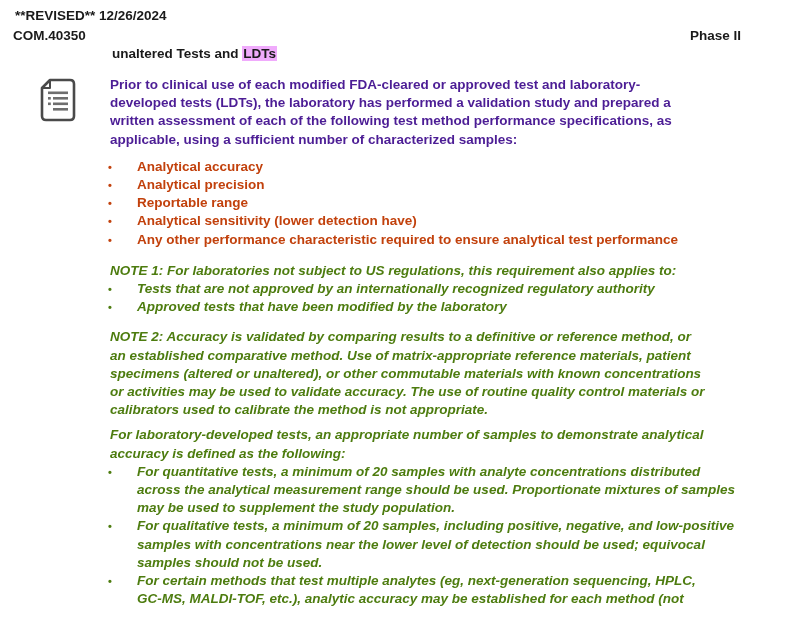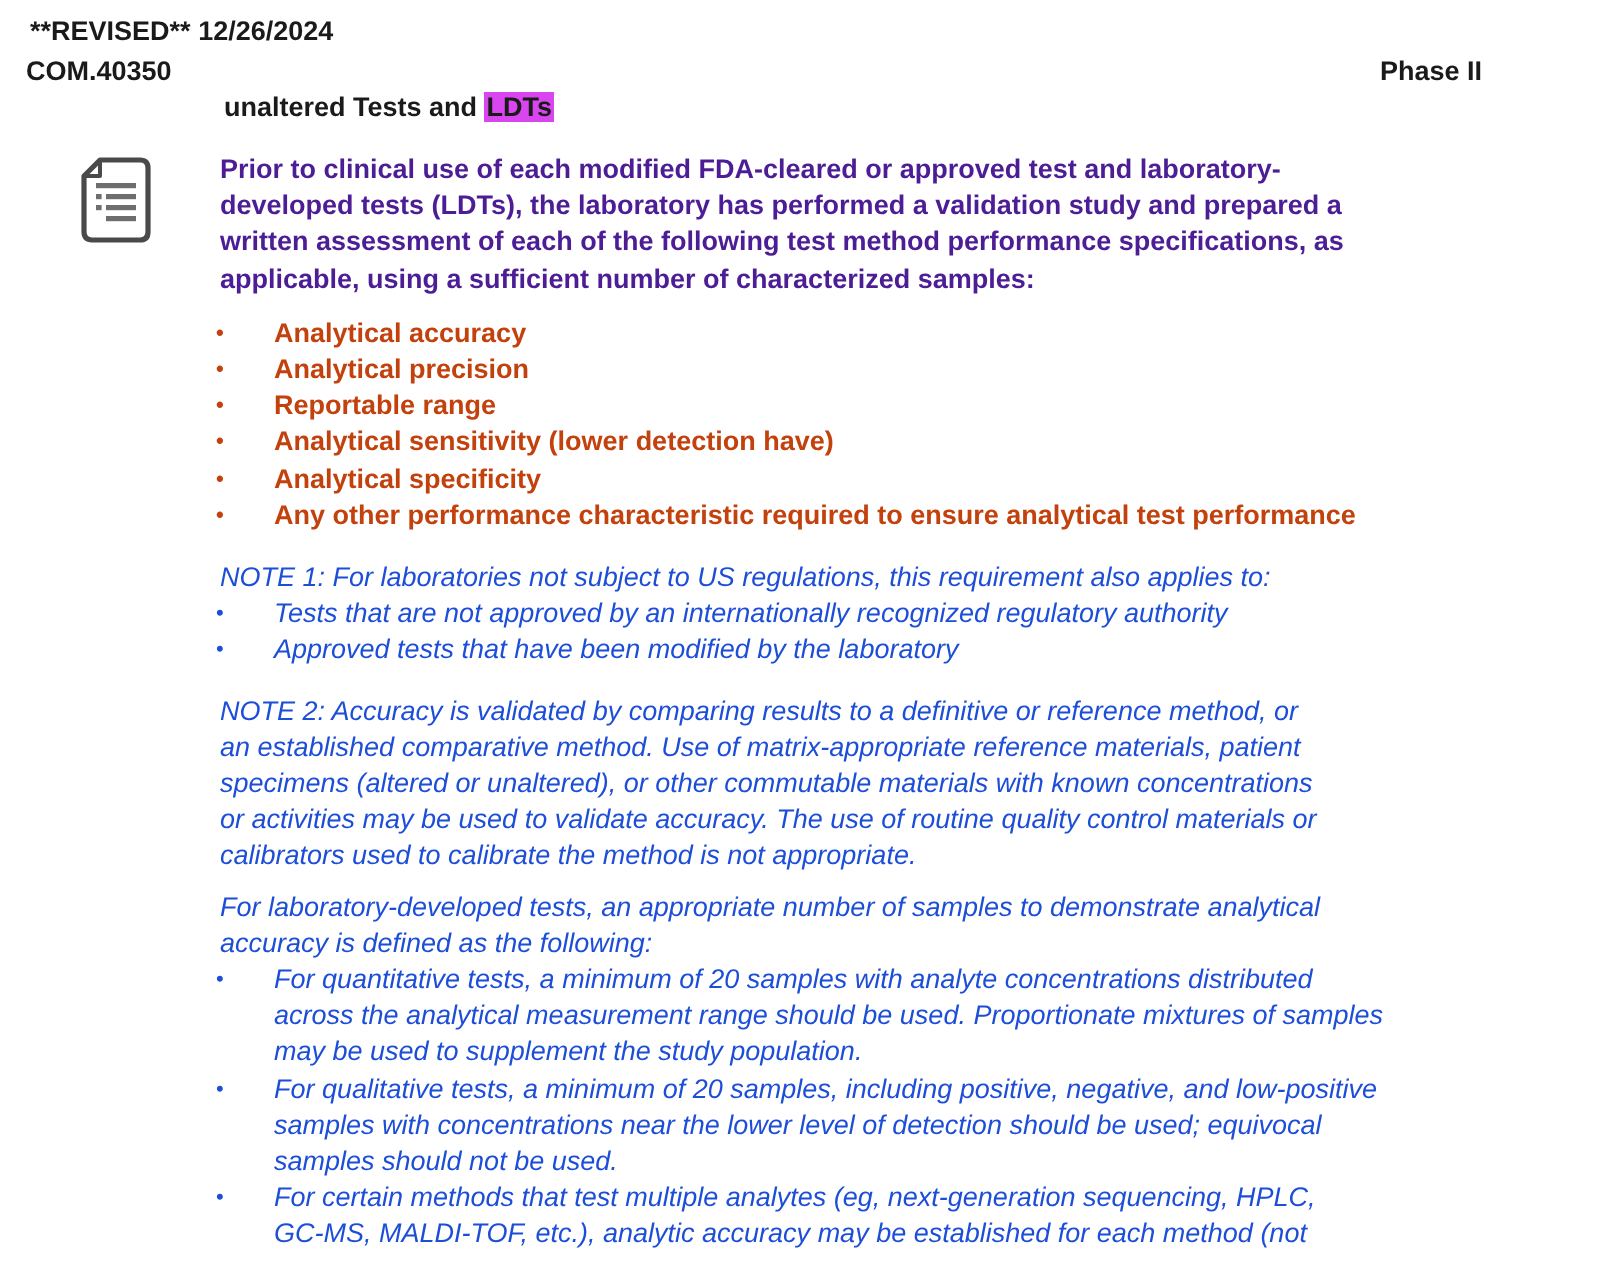--- a/index.html
+++ b/index.html
@@ -13,38 +13,38 @@
     position:absolute;left:15px;top:7px;
     font-weight:bold;white-space:nowrap;
   }
   .item-code{
     position:absolute;left:13px;top:27px;font-weight:bold;white-space:nowrap;
   }
   .page-title{
     position:absolute;left:112px;top:27px;width:580px;
     font-weight:bold;
   }
-  .hl{background:#d946ef;padding:0 1px;}
+  .hl{background:#f0abfc;padding:0 1px;}
   .phase{
     position:absolute;left:690px;top:27px;font-weight:bold;white-space:nowrap;text-align:right;
   }
   .doc-icon{position:absolute;left:37px;top:77px;width:42px;height:46px;}
   .content{
     position:absolute;left:110px;top:76px;width:680px;
   }
   p{margin:0;white-space:pre-line;}
   ul{list-style:none;margin:0;padding:0;}
   li{position:relative;padding-left:27px;white-space:pre-line;}
   li::before{
     content:"\2022";
     position:absolute;left:-2px;top:0px;font-size:11px;font-style:normal;
   }
   .blue{color:#4c1d95;font-weight:bold;font-style:normal;}
   .blue-list{margin-top:9px;color:#c2410c;font-weight:bold;}
-  .note{font-style:italic;color:#1d4ed8;}
+  .note{font-style:italic;color:#4d7c0f;font-weight:bold;}
   .note-1{margin-top:13px;}
   .note-2{margin-top:12px;}
   .samples{margin-top:7px;}
 </style>
 </head>
 <body>
 
 <div class="revised-line">
   <span>**REVISED**</span>
   <span>12/26/2024</span>
@@ -77,21 +77,20 @@
   <p class="blue">Prior to clinical use of each modified FDA-cleared or approved test and laboratory-
 developed tests (LDTs), the laboratory has performed a validation study and prepared a
 written assessment of each of the following test method performance specifications, as
 applicable, using a sufficient number of characterized samples:</p>
 
   <ul class="blue-list">
     <li>Analytical accuracy</li>
     <li>Analytical precision</li>
     <li>Reportable range</li>
     <li>Analytical sensitivity (lower detection have)</li>
-    <li>Analytical specificity</li>
     <li>Any other performance characteristic required to ensure analytical test performance</li>
   </ul>
 
   <div class="note note-1">
     <p>NOTE 1: For laboratories not subject to US regulations, this requirement also applies to:</p>
     <ul>
       <li>Tests that are not approved by an internationally recognized regulatory authority</li>
       <li>Approved tests that have been modified by the laboratory</li>
     </ul>
   </div>

